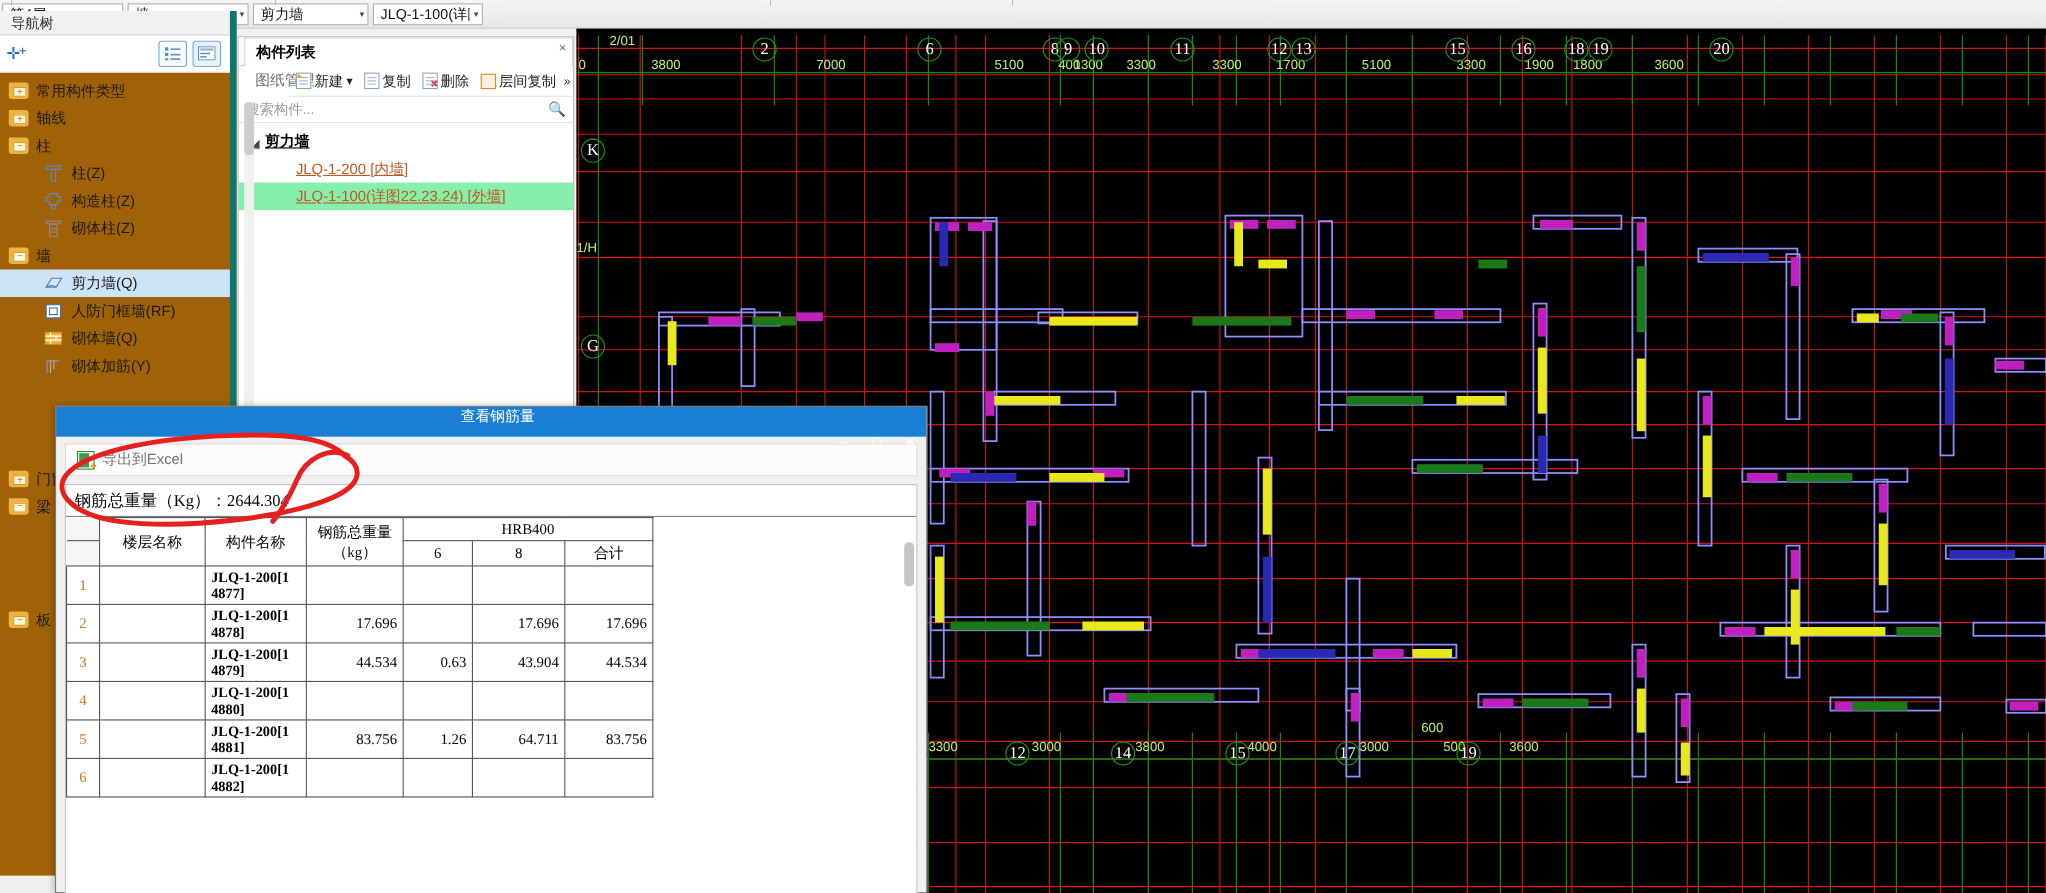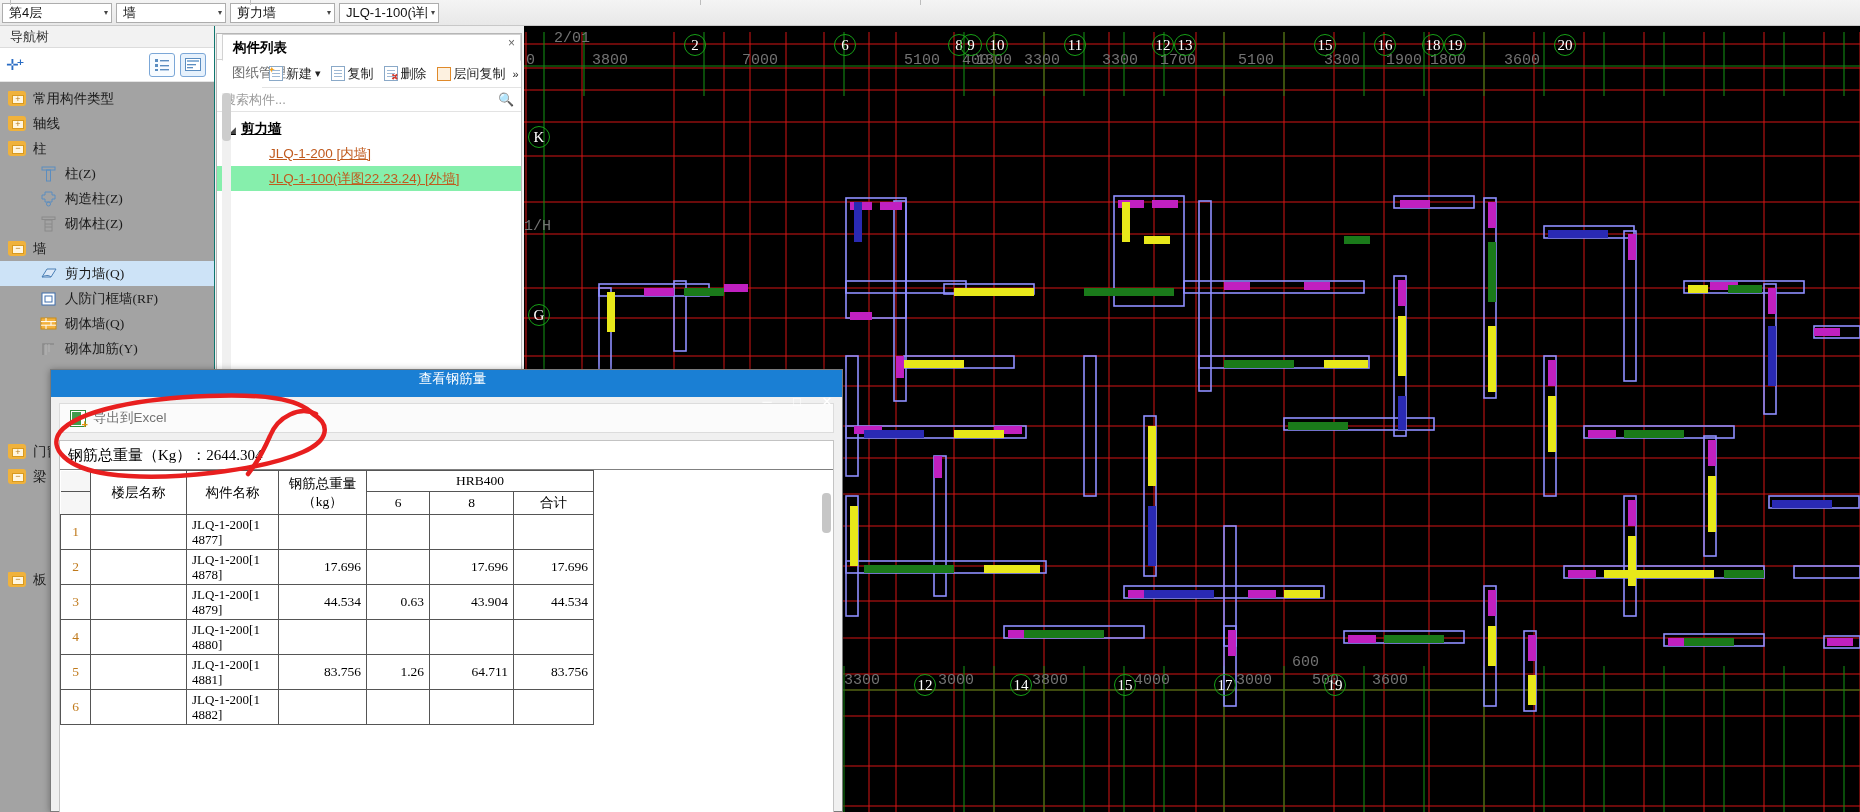--- a/index.html
+++ b/index.html
@@ -28,22 +28,22 @@
   .combo .carat { font-size:8px; color:#444; margin-left:4px; }
   #cmb-floor{ width:110px; }
   #cmb-cat  { width:110px; }
   #cmb-type { width:105px; }
   #cmb-name { width:100px; }
   #topbar-rest { flex:1; height:26px; }
   .topbar-tick { position:absolute; top:0; width:1px; height:5px; background:#bdbdbd; }
 
   
   #navpanel {
-    position:absolute; left:0; top:26px; width:215px; height:786px;
-    background:#a3a3a3; border-right:1px solid #0f766e;
+    position:absolute; left:0; top:10px; width:215px; height:786px;
+    background:#a16207; border-right:6px solid #0f766e;
   }
   #nav-title {
     height:22px; line-height:22px; padding-left:10px;
     background:#f2f2f2; border-bottom:1px solid #dcdcdc;
     font-size:13px; color:#333;
   }
   #nav-tools {
     height:34px; display:flex; align-items:center;
     justify-content:space-between; padding:0 8px 0 6px;
     border-bottom:1px solid #e4e4e4; background:#fff;
@@ -51,21 +51,21 @@
   .sparkle { color:#2a6cc4; font-size:15px; font-weight:bold; letter-spacing:-2px;}
   .viewbtns { display:flex; gap:5px; }
   .vbtn {
     width:26px; height:24px; border:1px solid #7ba7d7; border-radius:3px;
     background:#f7fbff; display:flex; align-items:center; justify-content:center;
   }
   .vbtn.active { background:#e6f1fc; }
 
   #navtree { padding-top:4px; }
   .nrow { display:flex; align-items:center; height:25px; padding-left:8px; white-space:nowrap; }
-  .nrow.lv2 { padding-left:40px;font-family:Liberation Serif, serif; }
+  .nrow.lv2 { padding-left:40px; }
   .nrow.sel { background:#cde3f7; }
   .nico { width:18px; height:15px; margin-right:7px; flex:0 0 18px; position:relative; }
   .nlabel { font-size:13.5px; color:#1a1a1a; }
 
   
   .folder { background:#f0b23c; border-radius:1px 3px 3px 3px; }
   .folder:after {
     content:""; position:absolute; left:4px; top:4px; width:10px; height:7px;
     background:#fff6e0; border:1px solid #d89a20;
   }
@@ -118,22 +118,22 @@
   #cad {
     position:absolute; left:524px; top:26px; width:1336px; height:786px;
     background:#000; overflow:hidden;
   }
   .axcircle {
     position:absolute; width:22px; height:22px; border:1.3px solid #17a017;
     border-radius:50%; color:#fff; font-size:15px; text-align:center;
     line-height:20px; font-family:"Liberation Serif",serif;
   }
   .dim {
-    position:absolute; color:#737373; font-size:15px;
-    font-family:Liberation Mono, monospace; white-space:nowrap;
+    position:absolute; color:#bef264; font-size:12px;
+    font-family:Liberation Sans, sans-serif; white-space:nowrap;
   }
 
   
   #dlg {
     position:absolute; left:50px; top:369px; width:793px; height:443px;
     background:#f0f0f0; border:1px solid #7a7a7a; box-shadow:0 1px 7px rgba(0,0,0,.35);
   }
   #dlg-title {
     height:27px; background:#1a7fd4; color:#fff; display:flex; align-items:center;
     padding-left:12px; font-size:13.5px;flex-direction:column;
@@ -156,21 +156,21 @@
     font-family:"Liberation Serif",serif; font-size:15px; padding:5px 0 4px 8px;
     border-bottom:1px solid #808080;
   }
   table.grid { border-collapse:collapse; font-family:"Liberation Serif",serif; font-size:13.5px; }
   table.grid td, table.grid th {
     border:1px solid #555; padding:2px 5px; vertical-align:middle; background:#fff;
   }
   th.hd { font-weight:normal; text-align:center; }
   td.rownum { width:30px; text-align:center; background:#f6f6f6; border-left:none; color:#c07a1c; }
   td.num { text-align:right; }
-  td.name { font-size:13px; line-height:15px; }
+  td.name { font-size:13px; line-height:15px;font-weight:bold; }
   #sheet-scroll { position:absolute; right:2px; top:52px; width:9px; height:330px; }
   #sheet-scroll .thumb { width:9px; height:40px; background:#c6c6c6; border-radius:4px; }
 
   
   #annot { position:absolute; left:48px; top:392px; width:290px; height:90px; pointer-events:none; }
 
   
   .tiny { font-size:11px; }
 </style>
 </head>

